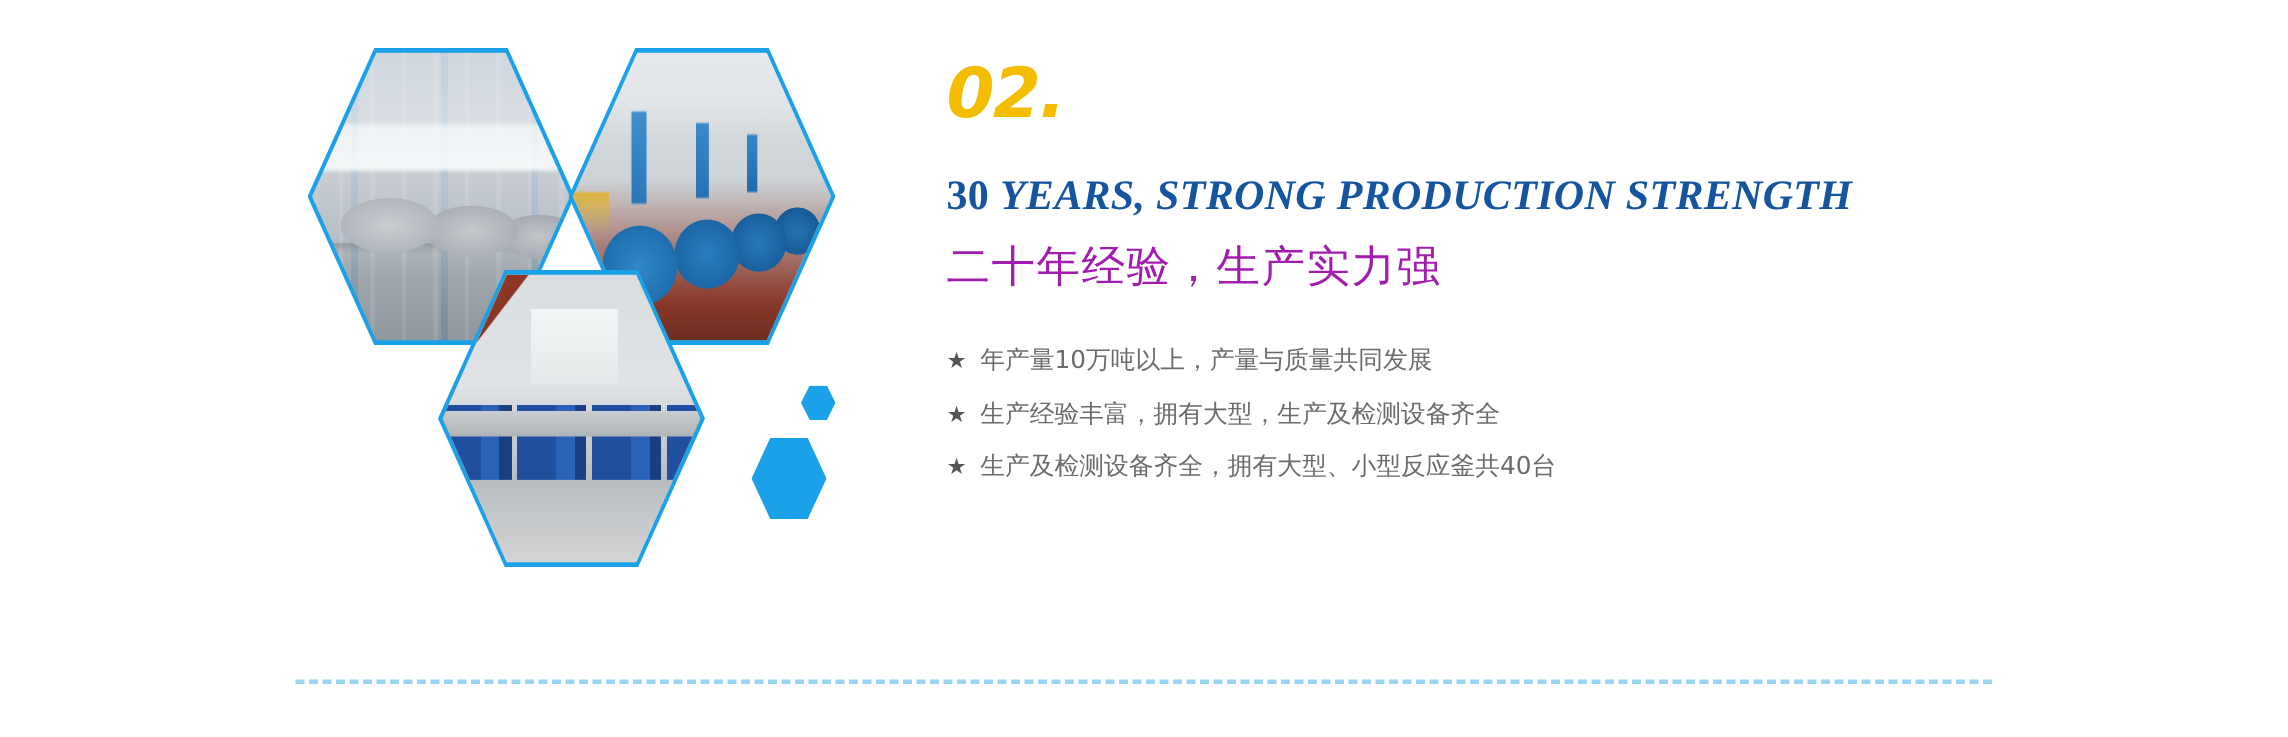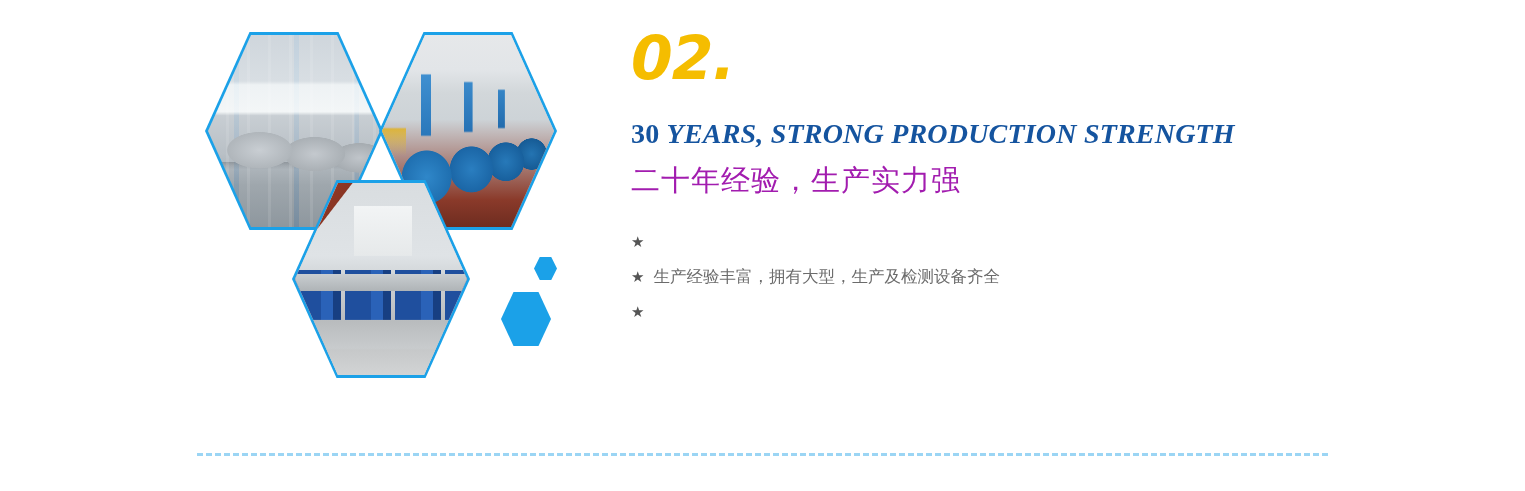--- a/index.html
+++ b/index.html
@@ -117,27 +117,27 @@
     clip-path: polygon(25% 0%, 75% 0%, 100% 50%, 75% 100%, 25% 100%, 0% 50%);
   }
   #deco-hex-small { left: 534px; top: 257px; width: 23px; height: 23px; }
   #deco-hex-large { left: 501px; top: 292px; width: 50px; height: 54px; }
 
   
   #content { position: absolute; left: 631px; top: 0; width: 760px; }
 
   #section-number {
     font-family: "DejaVu Sans", sans-serif;
-    font-size: 60px;
+    font-size: 46px;
     font-weight: 700;
     font-style: italic;
     color: #F5BD00;
     letter-spacing: -1px;
     line-height: 1;
-    margin-top: 28px;
+    margin-top: 39px;
   }
 
   #headline-en {
     font-family: "Liberation Serif", serif;
     font-size: 28px;
     font-weight: 700;
     color: #15549F;
     margin-top: 30px;
     letter-spacing: .2px;
     white-space: nowrap;
@@ -220,24 +220,26 @@
 
   <div id="headline-en">
     <span class="lead">30 </span><span class="rest">YEARS, STRONG PRODUCTION STRENGTH</span>
   </div>
 
   <div id="headline-cn">二十年经验，生产实力强</div>
 
   <ul id="bullet-list">
     <li>
       <span class="star">★</span>
+      <span>年产量10万吨以上，产量与质量共同发展</span>
     </li>
     <li>
       <span class="star">★</span>
       <span>生产经验丰富，拥有大型，生产及检测设备齐全</span>
     </li>
     <li>
       <span class="star">★</span>
+      <span>生产及检测设备齐全，拥有大型、小型反应釜共40台</span>
     </li>
   </ul>
 </div>
 
 <div id="divider"></div>
 
 </body></html>

